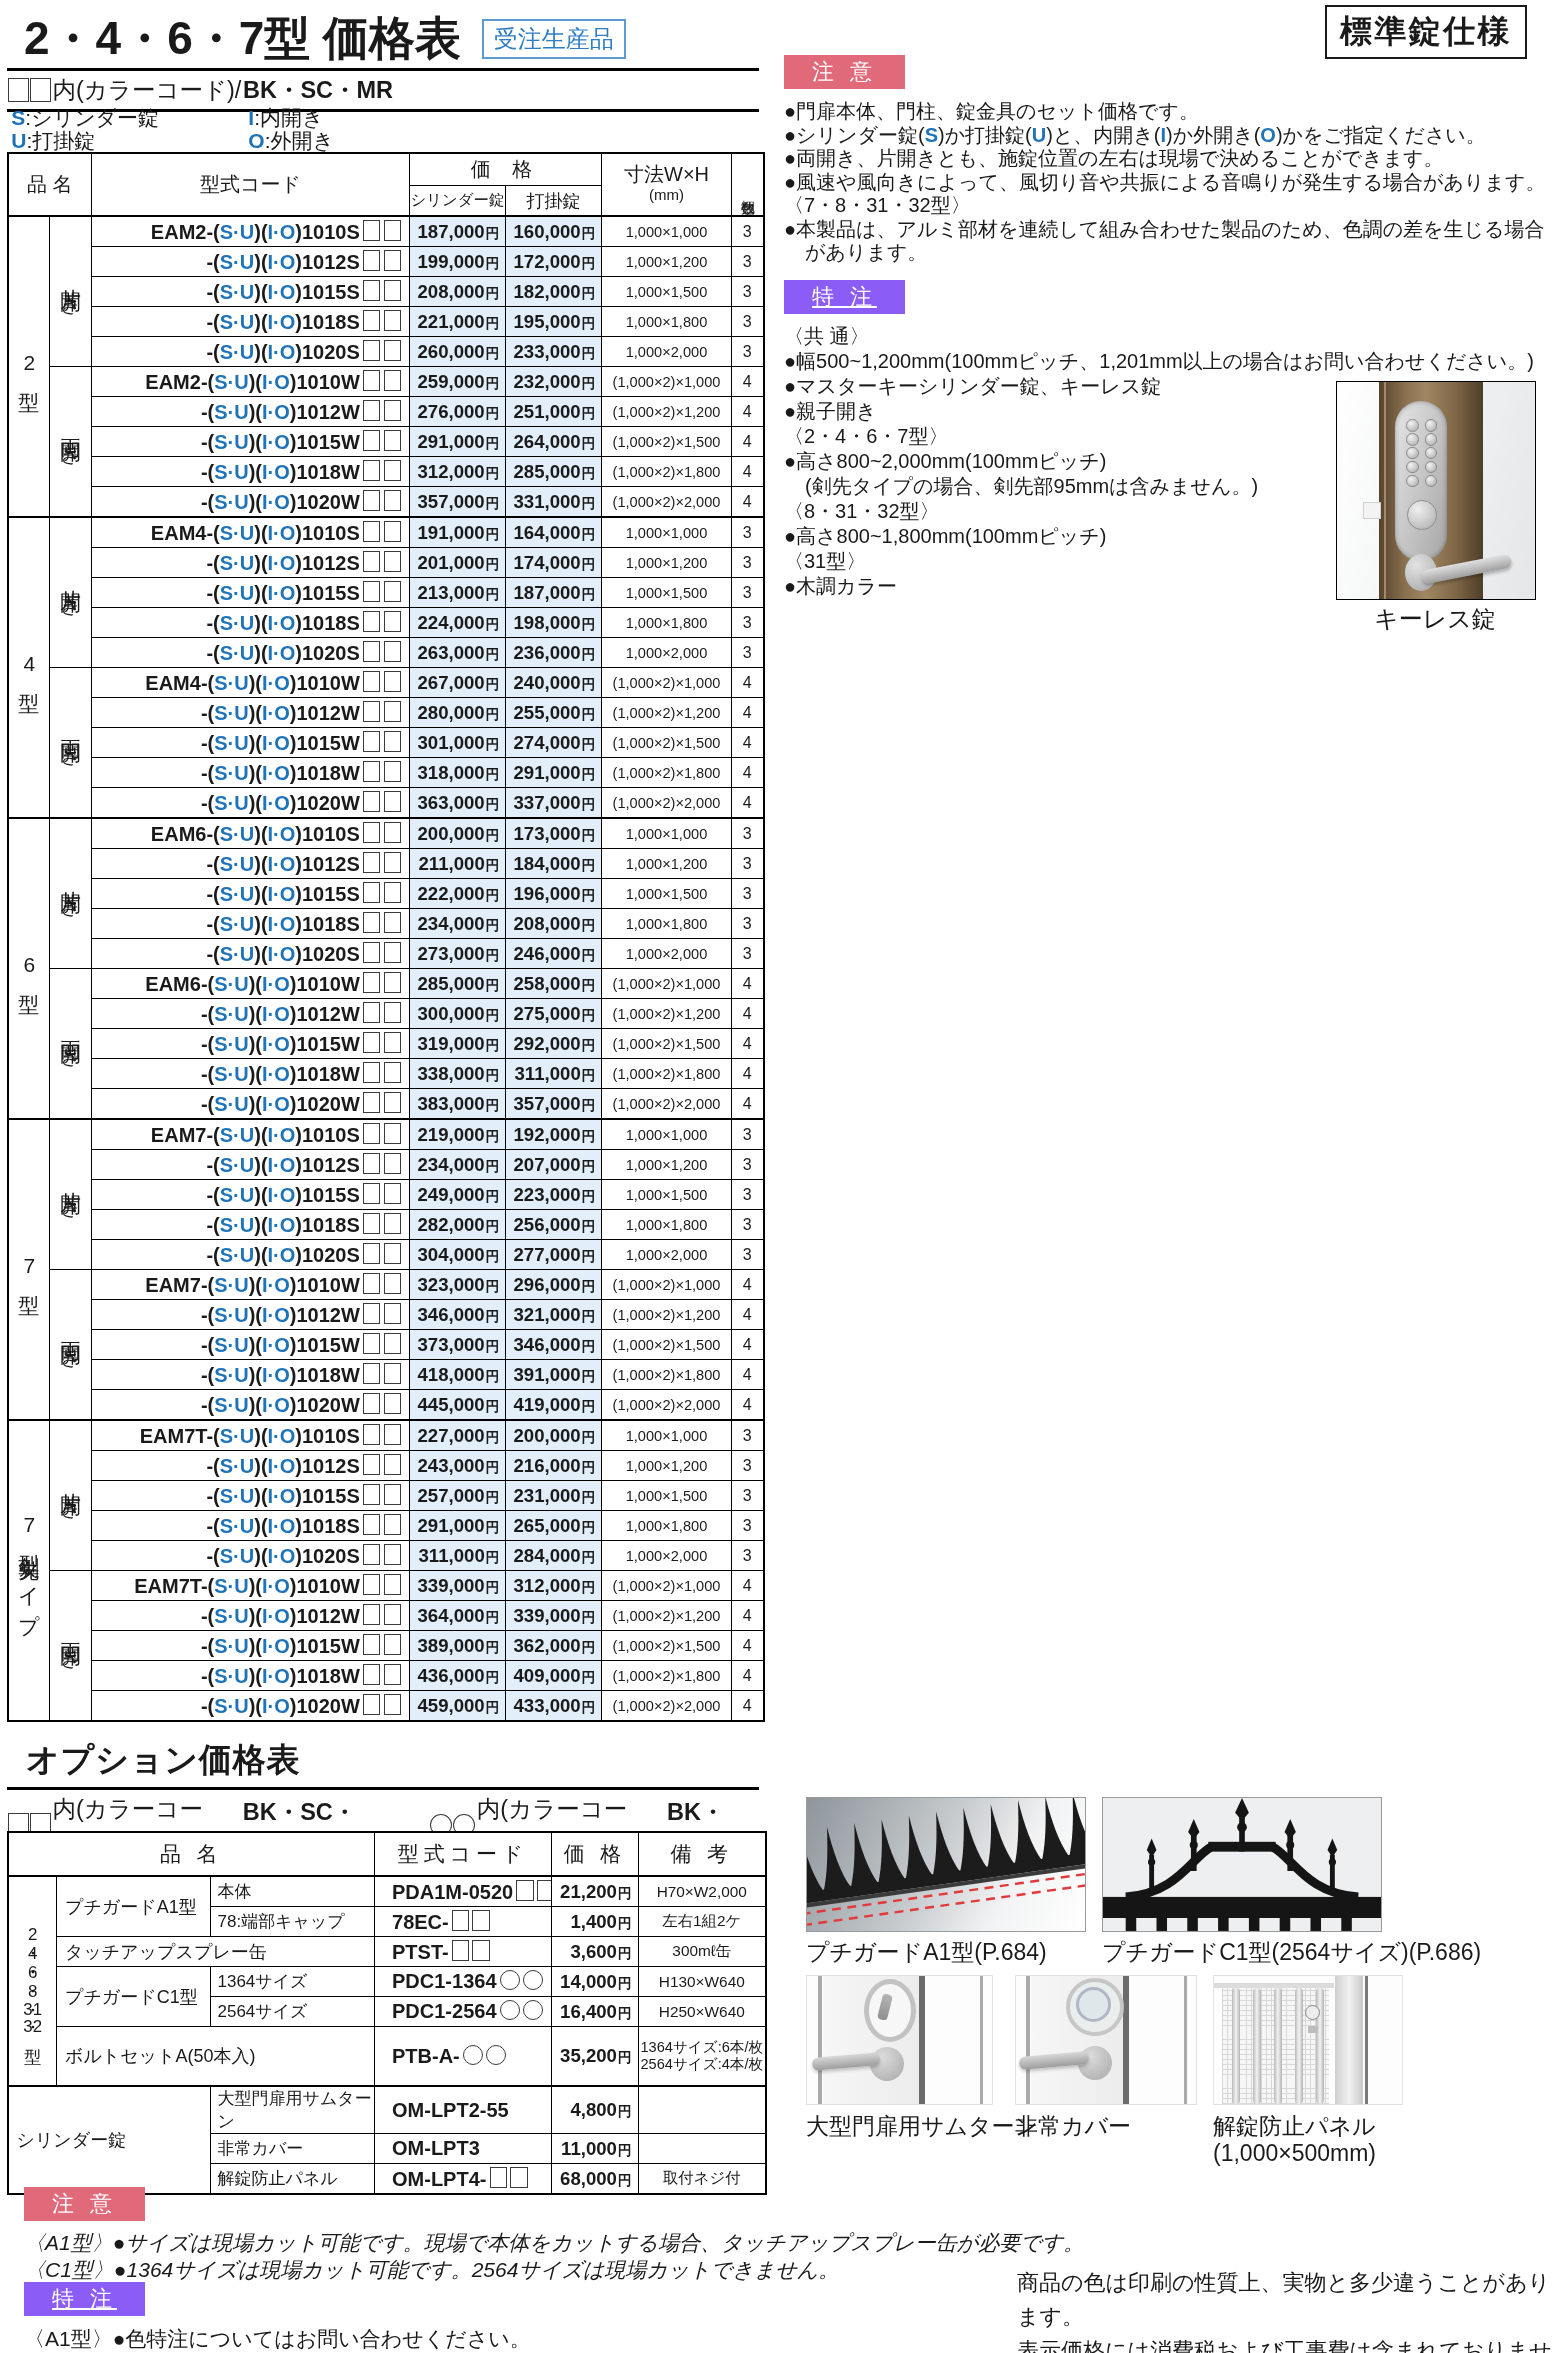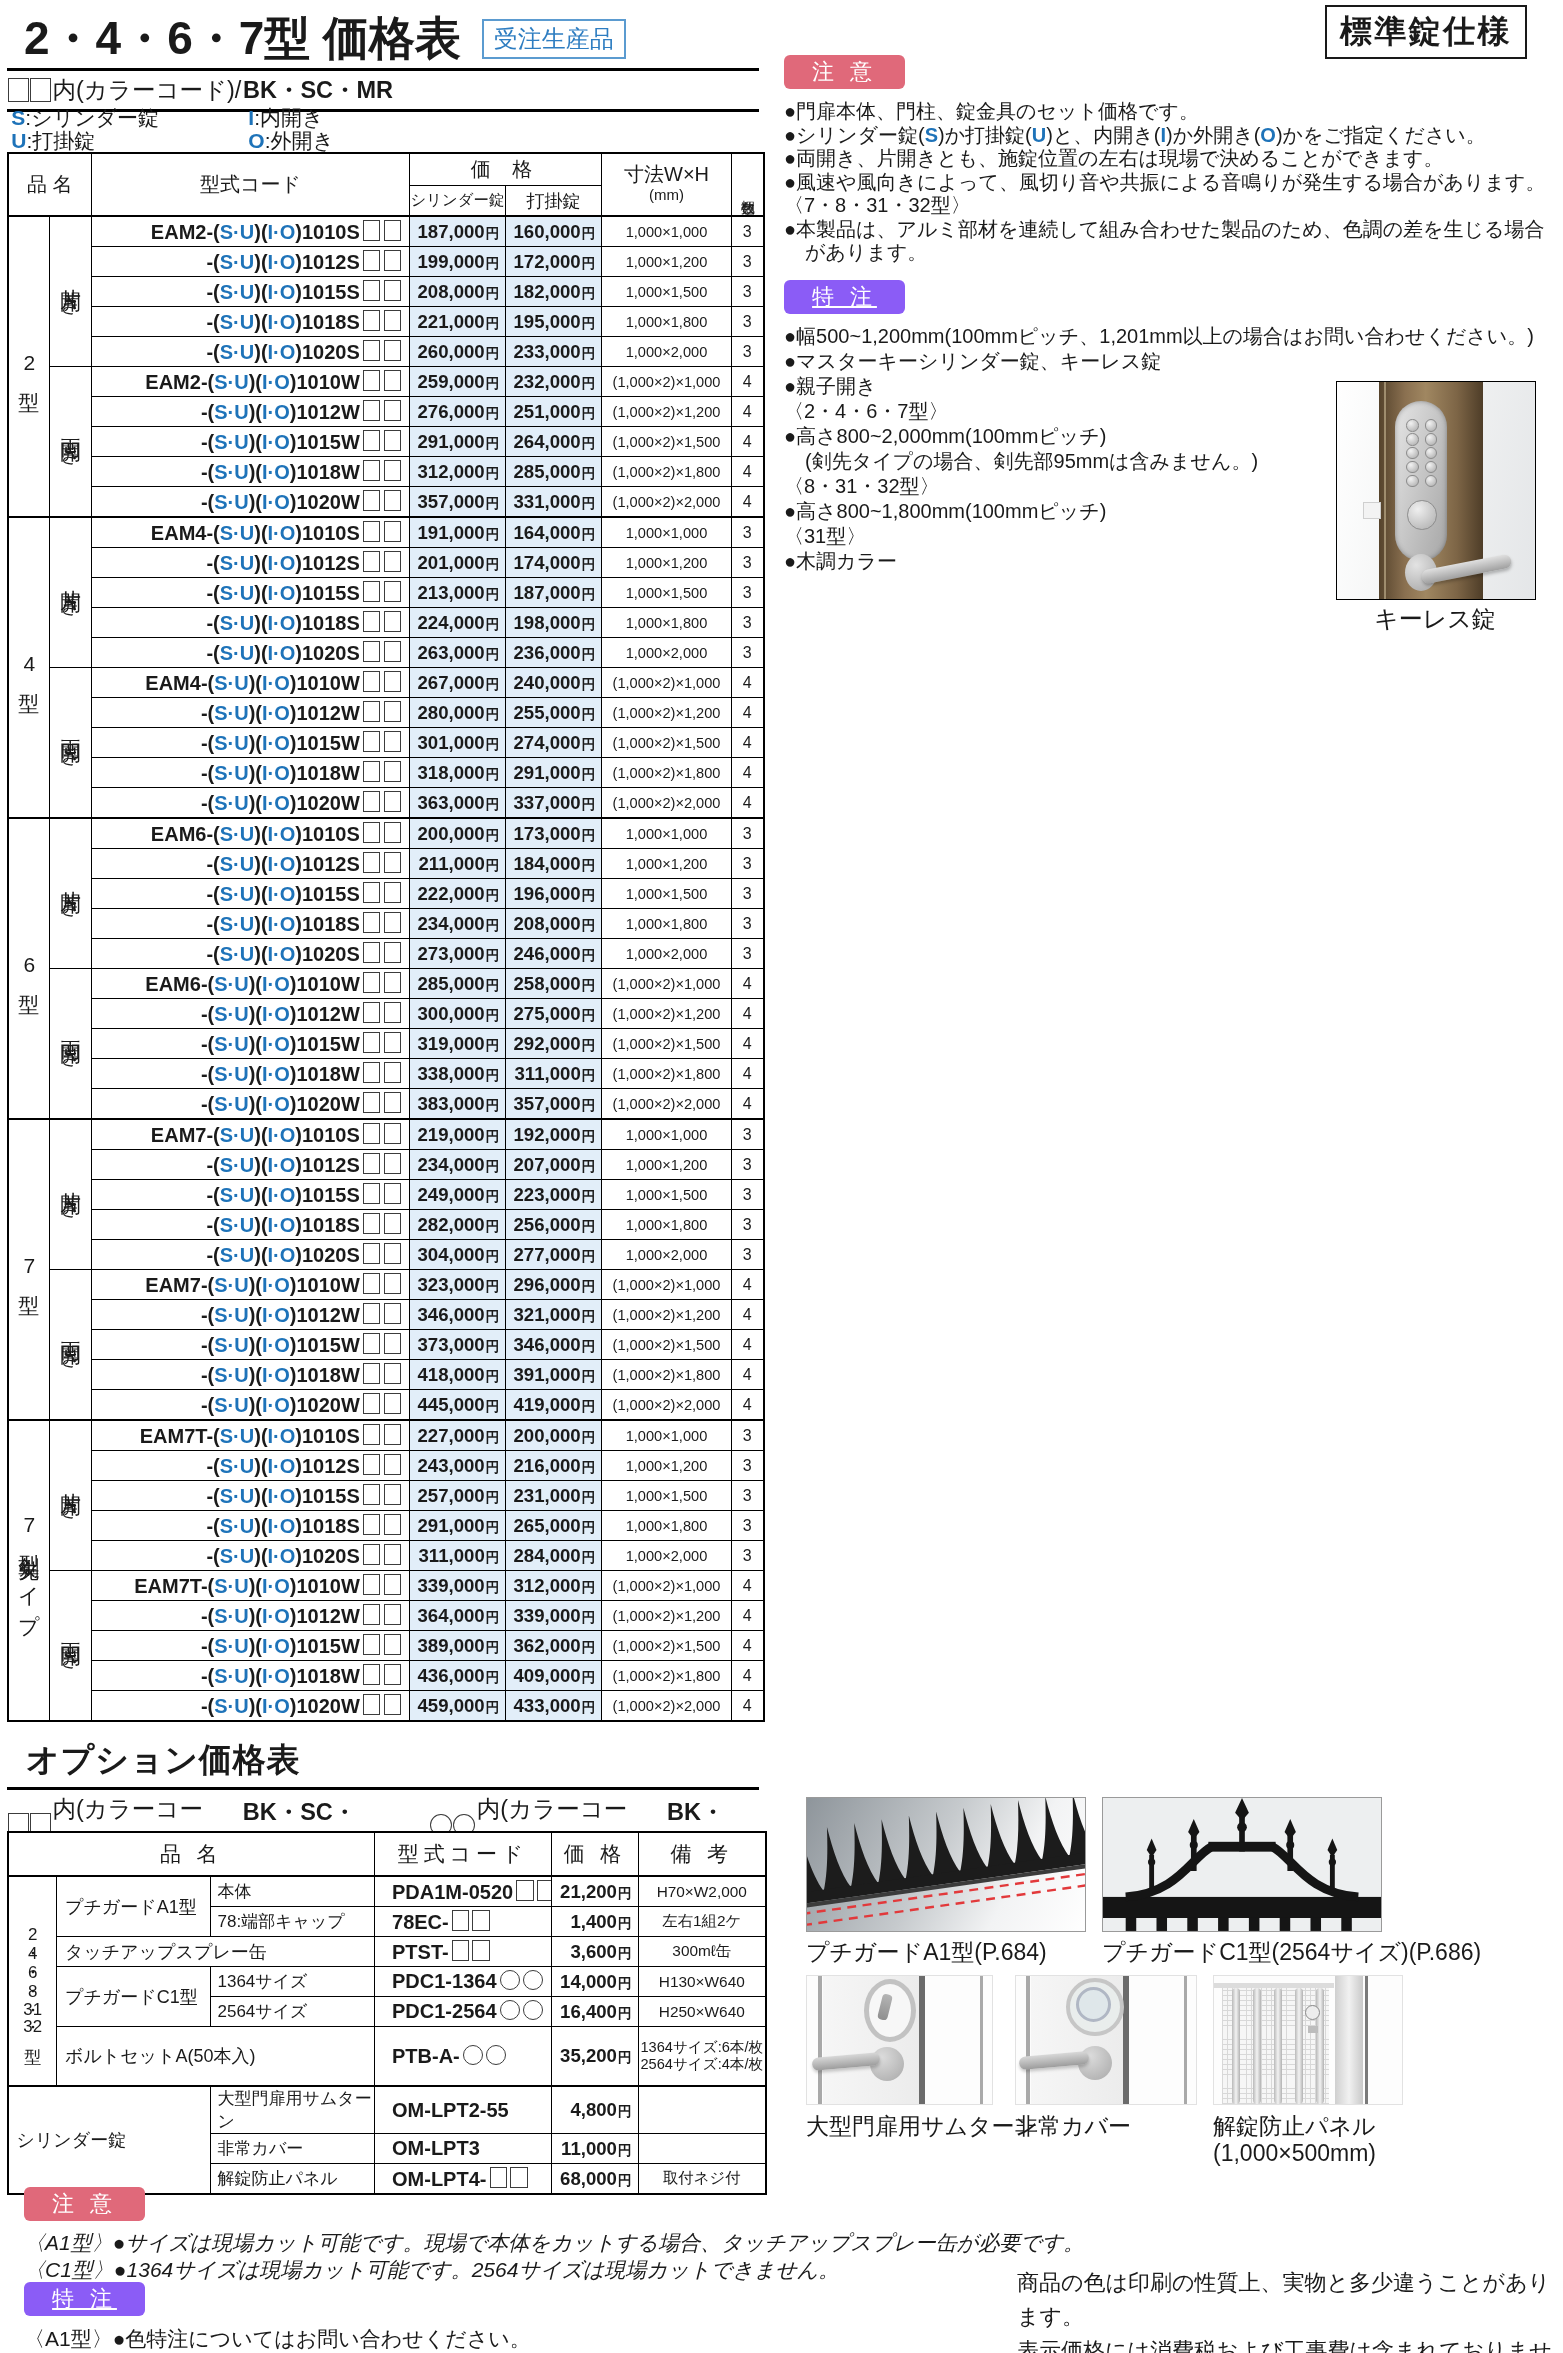--- a/index.html
+++ b/index.html
@@ -50,21 +50,21 @@
   .vtext.sec{letter-spacing:4px;}
   .vtext.qtyhead{font-size:13.8px;letter-spacing:0.8px;}
   .vtext.side{font-size:17px;letter-spacing:0;}
   .tcu{text-combine-upright:all;}
   .code-cell{text-align:right;padding-right:8px;font-weight:bold;font-size:20px;white-space:nowrap;}
   .price-cell{background:#e2eef9;text-align:right;padding-right:5.7px;font-weight:bold;font-size:18.6px;white-space:nowrap;}
   .yen{font-size:13.8px;font-weight:bold;margin-left:0.8px;}
   .size-cell{text-align:center;font-size:14.6px;}
   .qty-cell{text-align:center;font-size:16px;}
   
-  .badge{width:121px;height:34px;display:flex;align-items:center;justify-content:center;color:#fff;font-size:22px;letter-spacing:4.9px;font-weight:500;border-radius:6px;}
+  .badge{width:121px;height:34px;display:flex;align-items:center;justify-content:center;color:#fff;font-size:22px;letter-spacing:4.9px;font-weight:500;}
   .badge.caution{background:#e0697a;}
   .badge.special{background:#8b5cf6;text-decoration:underline;}
   #caution-panel{left:784px;top:55px;width:776px;}
   #caution-lines{margin-top:11.3px;}
   .note-line{font-size:20px;line-height:23.5px;padding-left:21px;text-indent:-21px;}
   #special-panel{left:784px;top:280px;width:769px;}
   #special-lines{margin-top:9.7px;}
   .note-line.sp{line-height:25px;}
   .note-line.ind{padding-left:42px;}
   
@@ -558,20 +558,21 @@
       <div class="note-line"><span>●両開き、片開きとも、施錠位置の左右は現場で決めることができます。</span></div>
       <div class="note-line"><span>●風速や風向きによって、風切り音や共振による音鳴りが発生する場合があります。</span></div>
       <div class="note-line"><span>〈7・8・31・32型〉</span></div>
       <div class="note-line"><span>●本製品は、アルミ部材を連続して組み合わせた製品のため、色調の差を生じる場合があります。</span></div>
     </div>
 </div>
 
 <div class="abs" id="special-panel">
   <div class="badge special">特 注</div>
   <div id="special-lines">
+      <div class="note-line sp">〈共 通〉</div>
       <div class="note-line sp">●幅500~1,200mm(100mmピッチ、1,201mm以上の場合はお問い合わせください。)</div>
       <div class="note-line sp">●マスターキーシリンダー錠、キーレス錠</div>
       <div class="note-line sp">●親子開き</div>
       <div class="note-line sp">〈2・4・6・7型〉</div>
       <div class="note-line sp">●高さ800~2,000mm(100mmピッチ)</div>
       <div class="note-line sp ind">(剣先タイプの場合、剣先部95mmは含みません。)</div>
       <div class="note-line sp">〈8・31・32型〉</div>
       <div class="note-line sp">●高さ800~1,800mm(100mmピッチ)</div>
       <div class="note-line sp">〈31型〉</div>
       <div class="note-line sp">●木調カラー</div>

